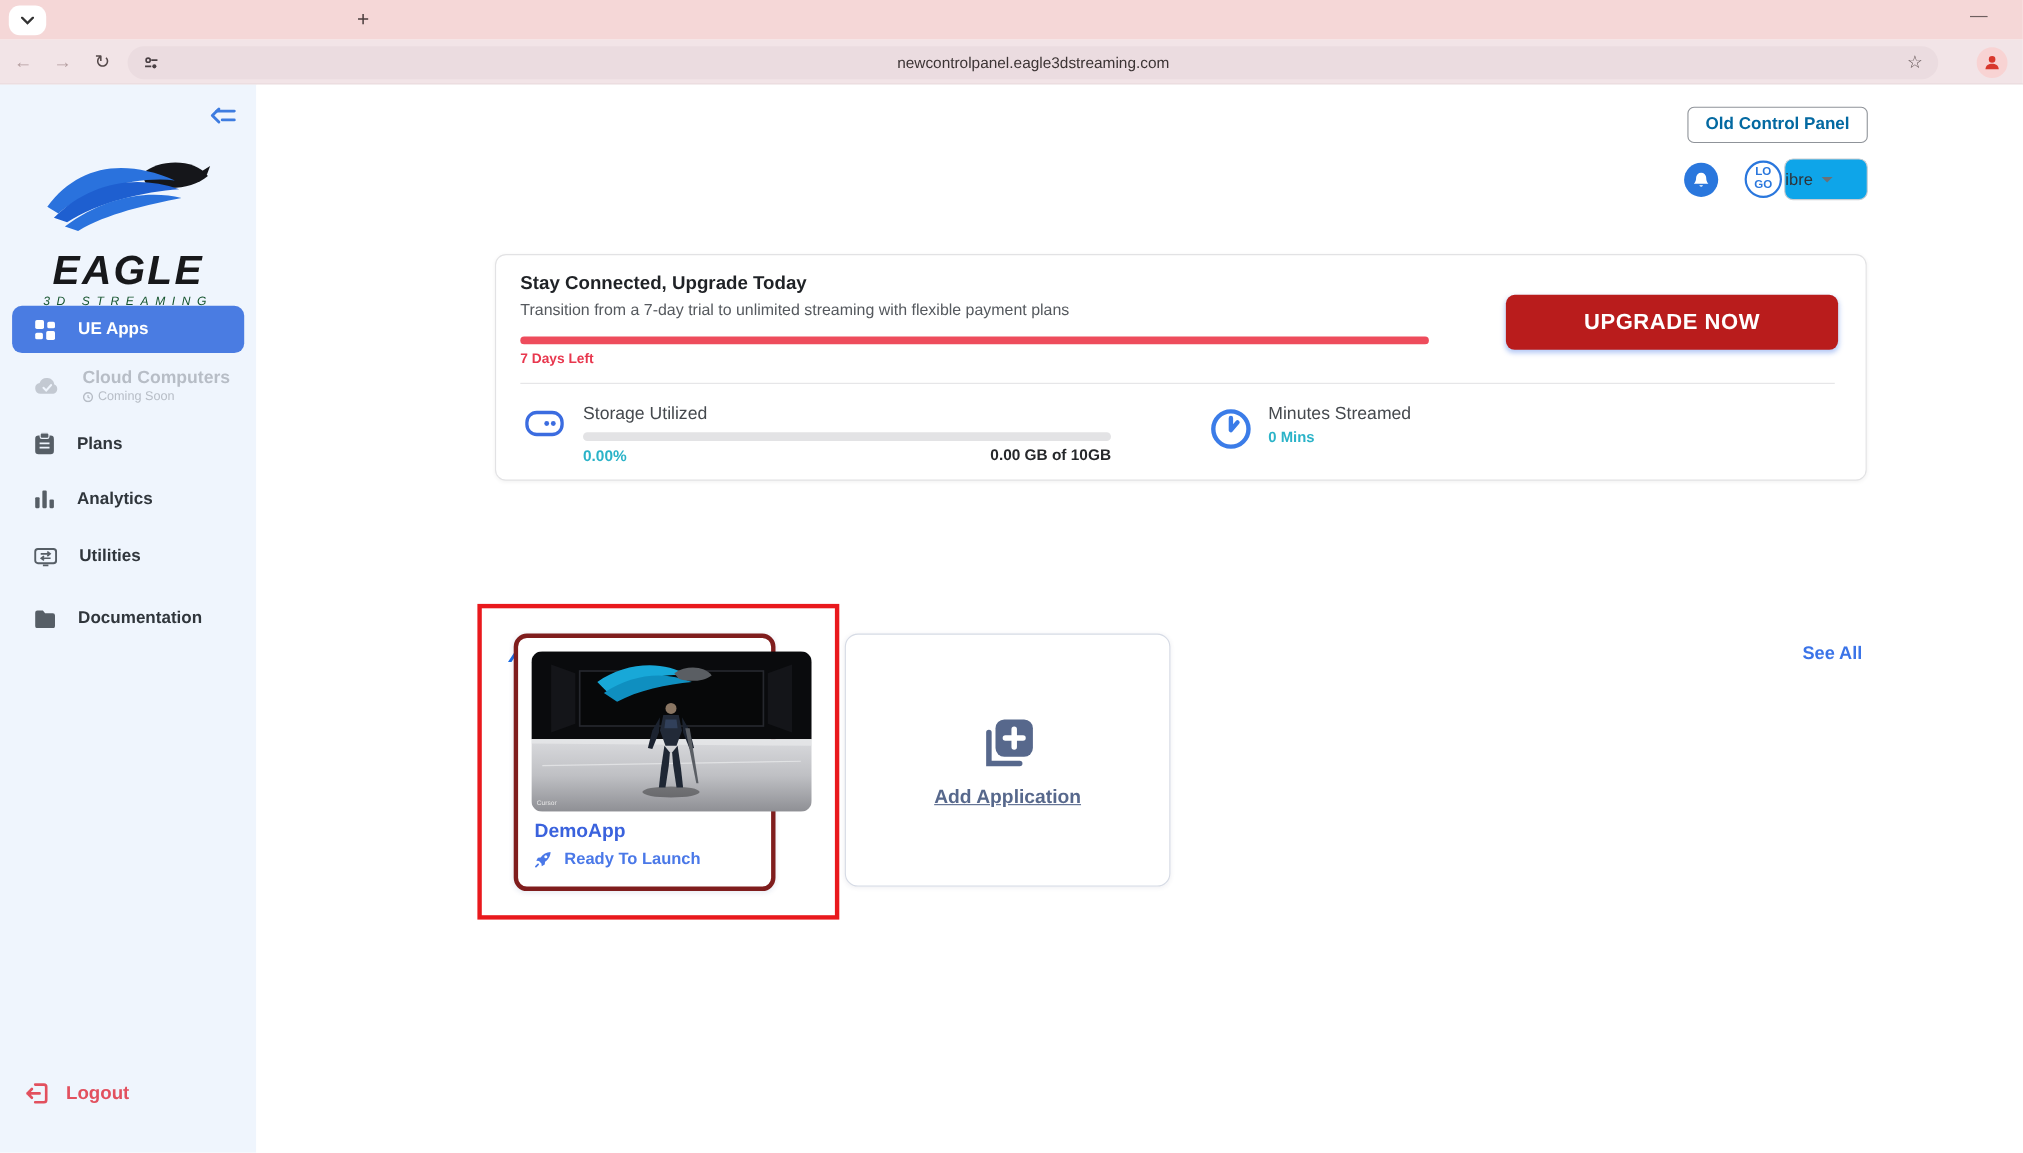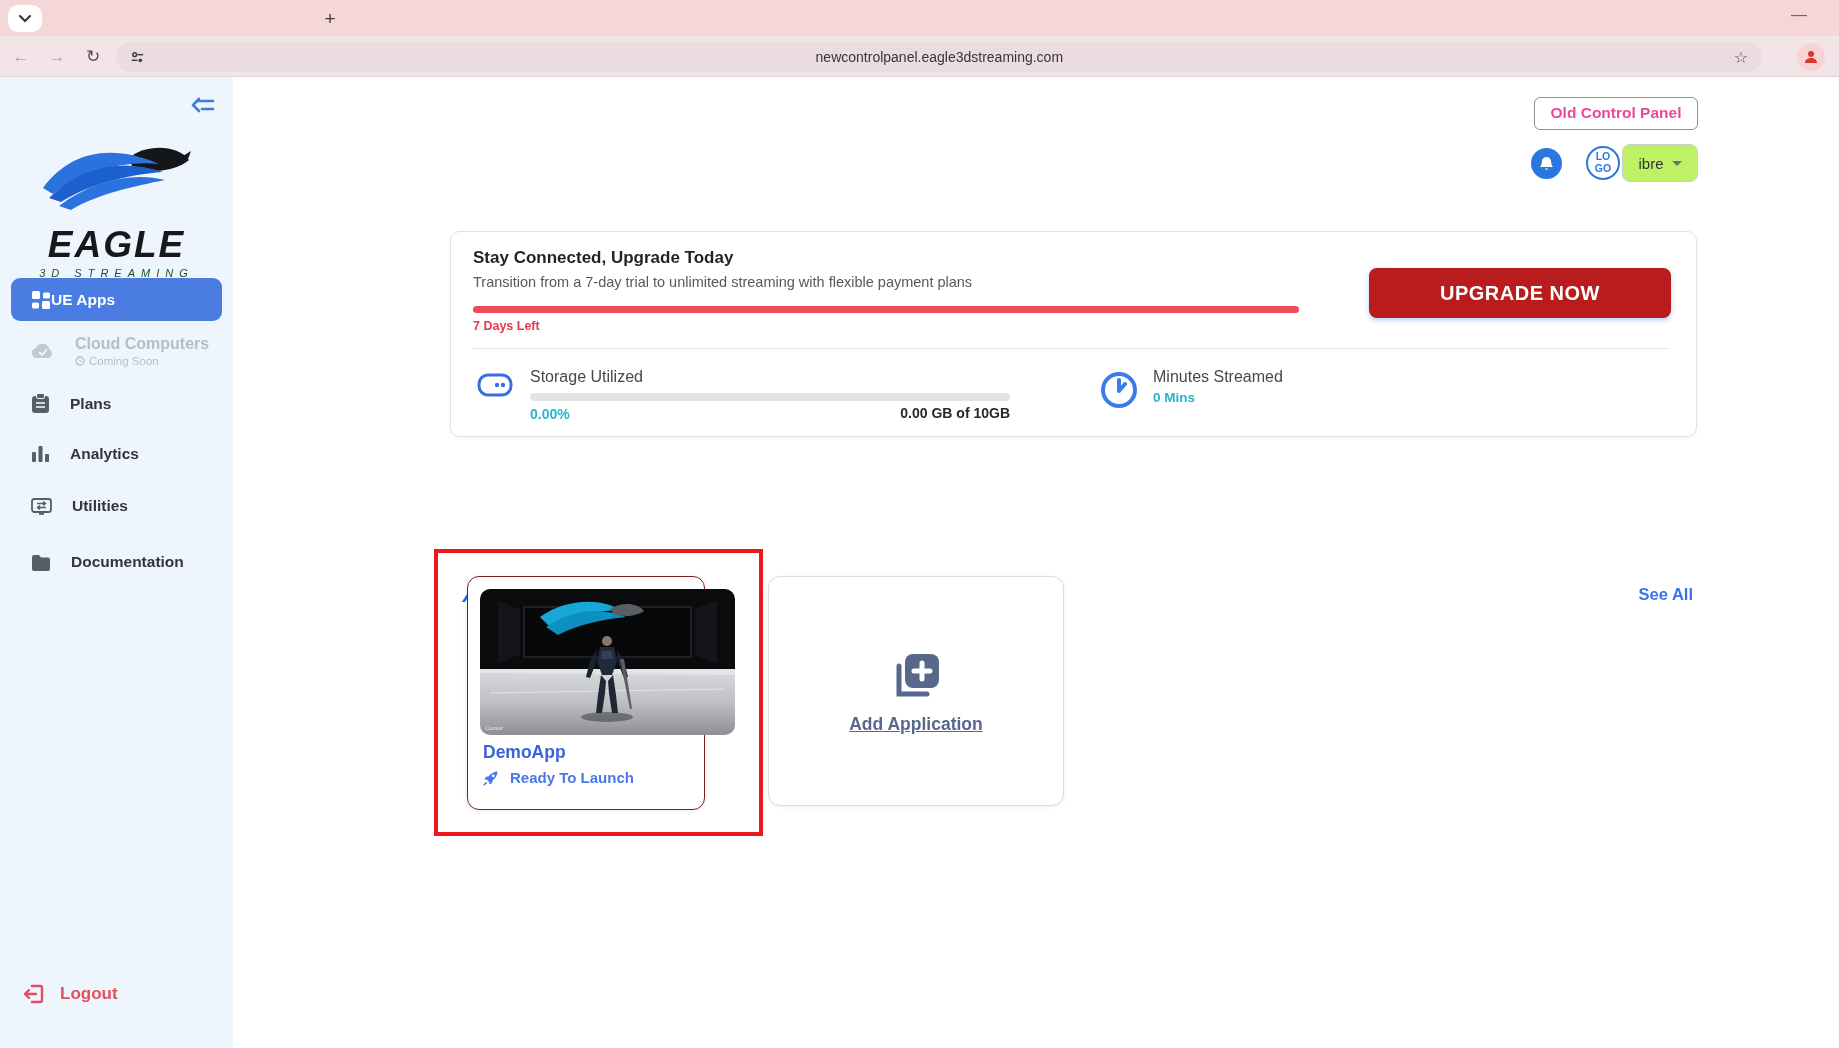--- a/index.html
+++ b/index.html
@@ -24,36 +24,36 @@
   .star { color:#5a4c4d; font-size:16px; }
   .avatar-chip { position:absolute; top:7px; right:14px; width:28px; height:28px; border-radius:50%; background:#f8d3d3; display:flex; align-items:center; justify-content:center; }
 
   
   .app { position:absolute; top:77px; left:0; width:1839px; height:971px; background:#fff; }
   .sidebar { position:absolute; top:0; left:0; width:233px; height:971px; background:#eff5fd; }
   .collapse-btn { position:absolute; top:18px; right:18px; }
   .brand { position:absolute; top:55px; left:0; width:233px; text-align:center; }
   .brand-word { font-size:37px; font-weight:800; font-style:italic; color:#17181b; letter-spacing:2px; margin-top:2px; }
   .brand-sub { font-size:11px; color:#14532d; letter-spacing:6px; font-style:italic; margin-top:1px; }
-  .nav-active { position:absolute; top:201px; left:11px; width:211px; height:43px; background:#4a7ce2; border-radius:9px; display:flex; align-items:center; padding-left:20px; }
+  .nav-active { position:absolute; top:201px; left:11px; width:211px; height:43px; background:#4a7ce2; border-radius:9px; display:flex; align-items:center; gap:20px; padding-left:20px; }
   .nav-active span { color:#fff; font-size:15.5px; font-weight:700; }
   .nav-item { position:absolute; left:0; width:233px; display:flex; align-items:center; gap:20px; padding-left:31px; }
   .nav-label { font-size:15.5px; font-weight:600; color:#30363c; }
   .nav-item.disabled .nav-label { color:#b7bdc6; font-weight:600; font-size:16px; }
   .nav-sub { font-size:11.5px; color:#b7bdc6; display:flex; align-items:center; gap:4px; margin-top:2px; }
   .logout { position:absolute; left:22px; bottom:42px; display:flex; align-items:center; gap:14px; }
   .logout span { color:#e2505e; font-size:17px; font-weight:700; }
 
   .main { position:absolute; top:0; left:233px; width:1606px; height:971px; background:#fff; }
 
   
-  .old-panel-btn { position:absolute; top:20px; right:141px; width:164px; height:33px; background:#fff; border:1.5px solid #8f9399; border-radius:6px; font-size:15.5px; font-weight:700; color:#ec4899; text-align:center; line-height:30px; }
+  .old-panel-btn { position:absolute; top:20px; right:141px; width:164px; height:33px; background:#fff; border:1.5px solid #8f9399; border-radius:6px; font-size:15.5px; font-weight:700; color:#0369a1; text-align:center; line-height:30px; }
   .bell-wrap { position:absolute; top:71px; right:277px; width:31px; height:31px; border-radius:50%; background:#2a77dd; display:flex; align-items:center; justify-content:center; }
   .logo-badge { position:absolute; top:69px; right:219px; width:34px; height:34px; border-radius:50%; background:#fff; border:2px solid #2a77dd; color:#2a77dd; font-size:10.5px; font-weight:800; text-align:center; line-height:1.1; display:flex; flex-direction:column; justify-content:center; }
-  .account-btn { position:absolute; top:67px; right:141px; width:76px; height:38px; background:#bef264; border:1px solid #c9cdd2; border-radius:8px; display:flex; align-items:center; justify-content:center; gap:8px; font-size:15px; color:#2e3338;margin-left:33px; }
+  .account-btn { position:absolute; top:67px; right:141px; width:76px; height:38px; background:#0ea5e9; border:1px solid #c9cdd2; border-radius:8px; display:flex; align-items:center; gap:8px; font-size:15px; color:#2e3338;margin-left:33px; }
   .caret { width:0; height:0; border-left:5px solid transparent; border-right:5px solid transparent; border-top:5px solid #6b7076; }
 
   
   .banner { position:absolute; top:154px; left:217px; width:1247px; height:206px; background:#fff; border:1px solid #e2e2e4; border-radius:10px; box-shadow:0 1px 4px rgba(0,0,0,.06); }
   .banner-title { position:absolute; top:16px; left:22px; font-size:17px; font-weight:700; color:#1f2226; }
   .banner-sub { position:absolute; top:42px; left:22px; font-size:14.5px; color:#55595e; }
   .trial-track { position:absolute; top:74px; left:22px; width:826px; height:7px; border-radius:4px; }
   .trial-fill { height:7px; background:#ee4c5c; border-radius:4px; }
   .days-left { position:absolute; top:87px; left:22px; font-size:12.5px; font-weight:700; color:#e8374e; }
   .upgrade-btn { position:absolute; top:36px; right:25px; width:302px; height:50px; background:#b91c1c; border-radius:8px; color:#fff; font-size:20px; font-weight:800; text-align:center; line-height:50px; letter-spacing:.5px; box-shadow:0 2px 5px rgba(69,119,230,.4); }
@@ -66,21 +66,21 @@
   .storage-pct { position:absolute; top:174px; left:79px; font-size:14px; font-weight:700; color:#2bb3c8; }
   .storage-usage { position:absolute; top:173px; left:79px; width:480px; text-align:right; font-size:14px; font-weight:700; color:#26282b; }
   .minutes-icon { position:absolute; top:138px; left:648px; }
   .minutes-label { position:absolute; top:136px; left:702px; }
   .minutes-value { position:absolute; top:158px; left:702px; font-size:13.5px; font-weight:700; color:#2bb3c8; }
 
   
   .apps-heading { position:absolute; top:505px; left:230px; font-size:22px; font-weight:800; font-style:italic; color:#1a6de4; letter-spacing:.5px; transform:skewX(-6deg); }
   .see-all { position:absolute; top:508px; right:146px; font-size:16.5px; font-weight:700; color:#3b74e8; }
   .annotation-rect { position:absolute; top:472px; left:201px; width:329px; height:287px; border:4px solid #e9191d; }
-  .app-card { position:absolute; top:499px; left:234px; width:238px; height:234px; background:#fff; border:1px solid #7f1d1d; border-radius:12px; box-shadow:0 1px 5px rgba(40,70,140,.10); }
+  .app-card { position:absolute; top:499px; left:234px; width:238px; height:234px; background:#fff; border:4px solid #7f1d1d; border-radius:12px; box-shadow:0 1px 5px rgba(40,70,140,.10); }
   .thumb { position:absolute; top:12px; left:12px; width:255px; height:146px; border-radius:10px; overflow:hidden; }
   .thumb-caption { position:absolute; left:5px; bottom:4px; font-size:6px; color:#e8e8e8; }
   .app-name { position:absolute; top:165px; left:15px; font-size:17.5px; font-weight:800; color:#3a62dd; }
   .app-status { position:absolute; top:192px; left:15px; display:flex; align-items:center; gap:10px; }
   .app-status span { font-size:15px; font-weight:700; color:#4a78e8; }
   .add-card { position:absolute; top:499px; left:535px; width:296px; height:230px; background:#fff; border:1px solid #d6dbe5; border-radius:12px; box-shadow:0 1px 4px rgba(60,70,100,.08); display:flex; flex-direction:column; align-items:center; justify-content:center; gap:12px; }
   .add-label { font-size:17.5px; font-weight:800; color:#57688c;text-decoration:underline; }
 </style>
 </head>
 <body>

